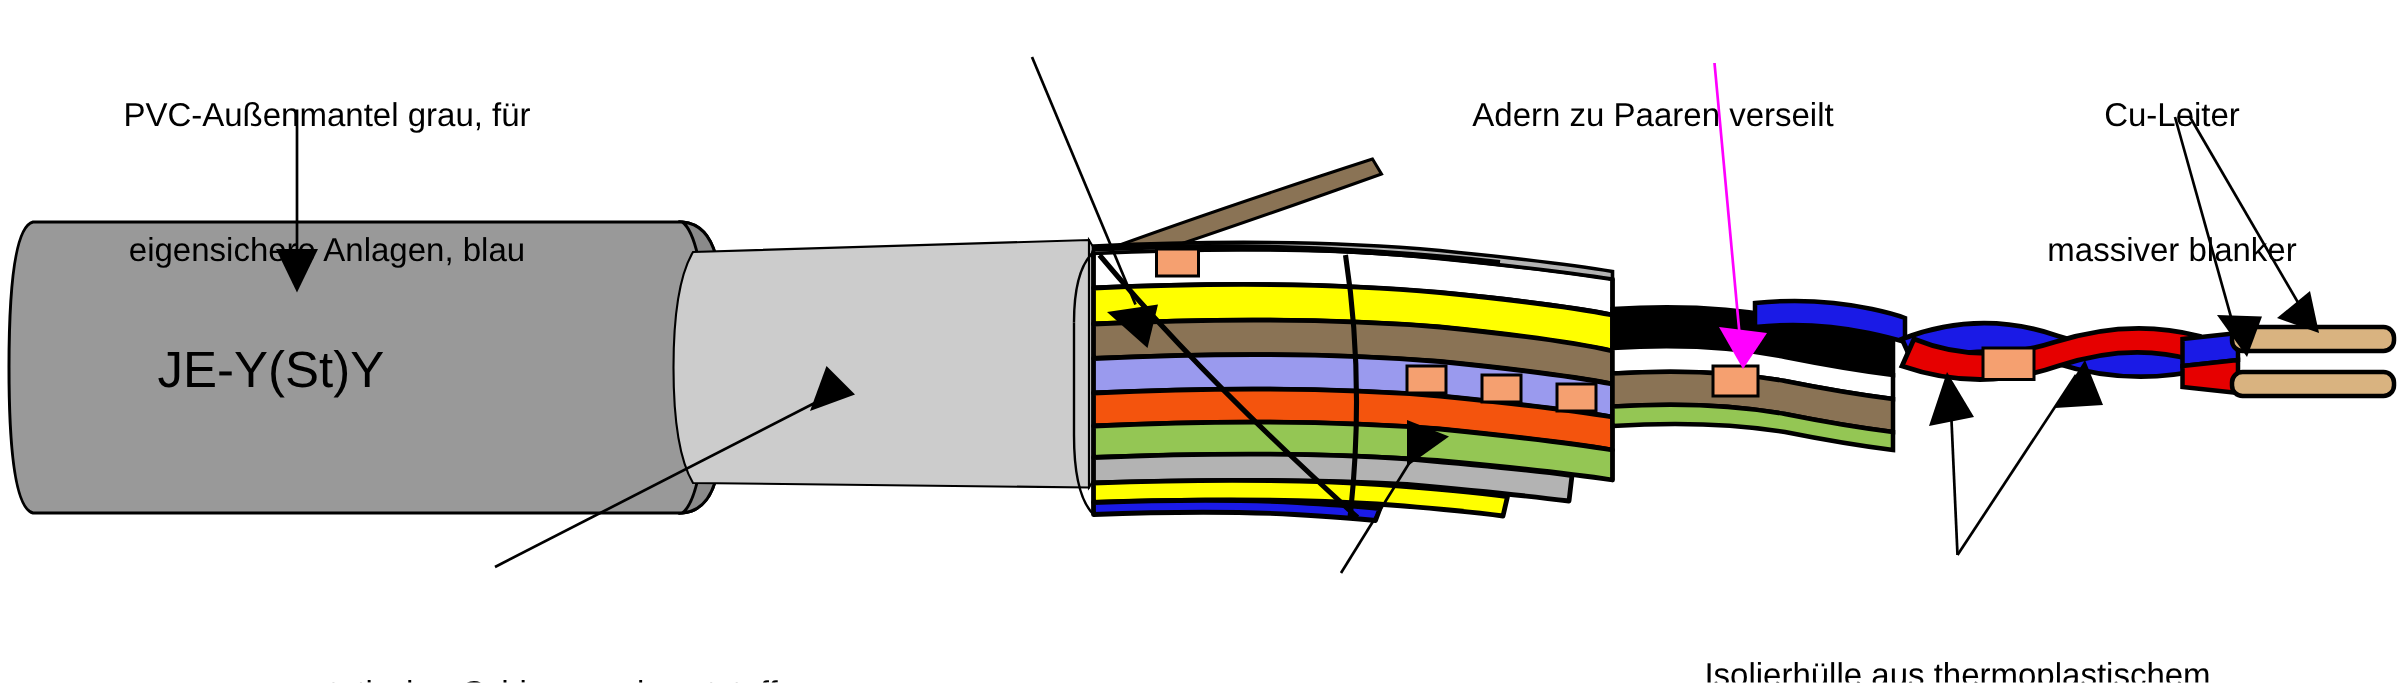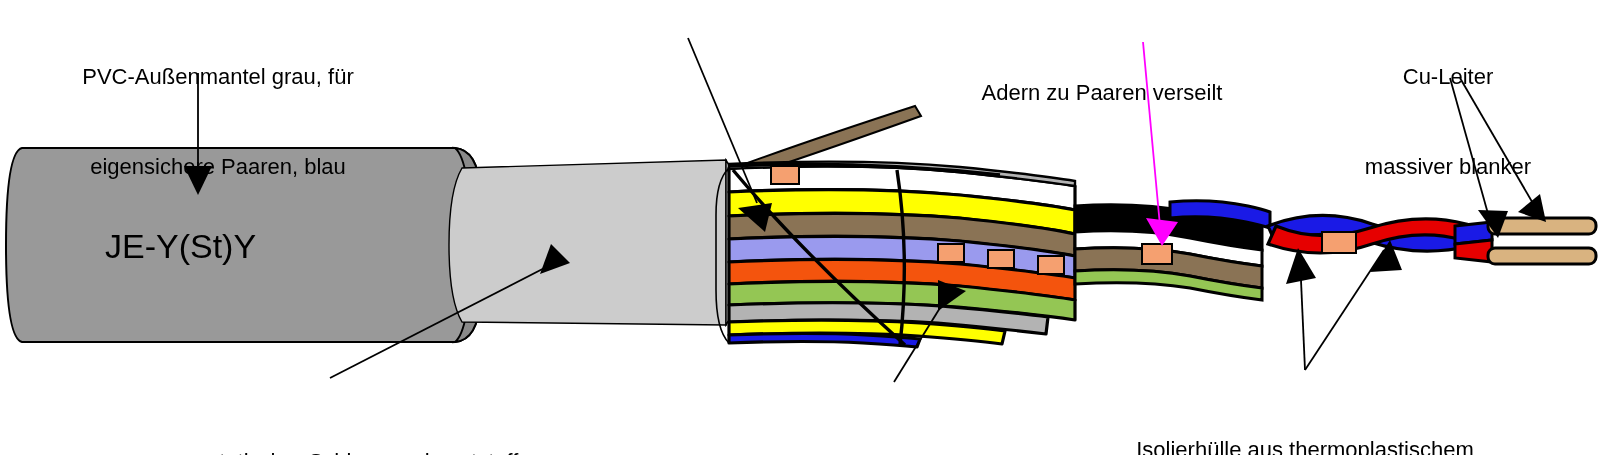--- a/index.html
+++ b/index.html
@@ -136,25 +136,25 @@
       <polygon points="1498,238 1478,210 1508,211" fill="#000000"></polygon>
       <polygon points="1546,222 1518,212 1540,194" fill="#000000"></polygon>
       <polygon points="1298,248 1286,284 1316,278" fill="#000000"></polygon>
       <polygon points="1390,240 1370,272 1402,270" fill="#000000"></polygon>
       <polygon points="1162,246 1146,218 1178,222" fill="#ff00ff"></polygon>
     </g>
   </svg>
 
   <div class="lbl" style="left:18px; top:2px; width:400px;">
     <div>PVC-Außenmantel grau, für</div>
-    <div>eigensichere Paaren, blau</div>
+    <div>eigensichere Anlagen, blau</div>
   </div>
 
 
-  <div class="lbl" style="left:912px; top:18px; width:380px;">
+  <div class="lbl" style="left:912px; top:2px; width:380px;">
     <div>Adern zu Paaren verseilt</div>
   </div>
 
   <div class="lbl" style="left:1298px; top:2px; width:300px;">
     <div>Cu-Leiter</div>
     <div>massiver blanker</div>
   </div>
 
   <div class="lbl" style="left:112px; top:387px; width:510px;">
     <div>statischer Schirm aus kunststoff-</div>

